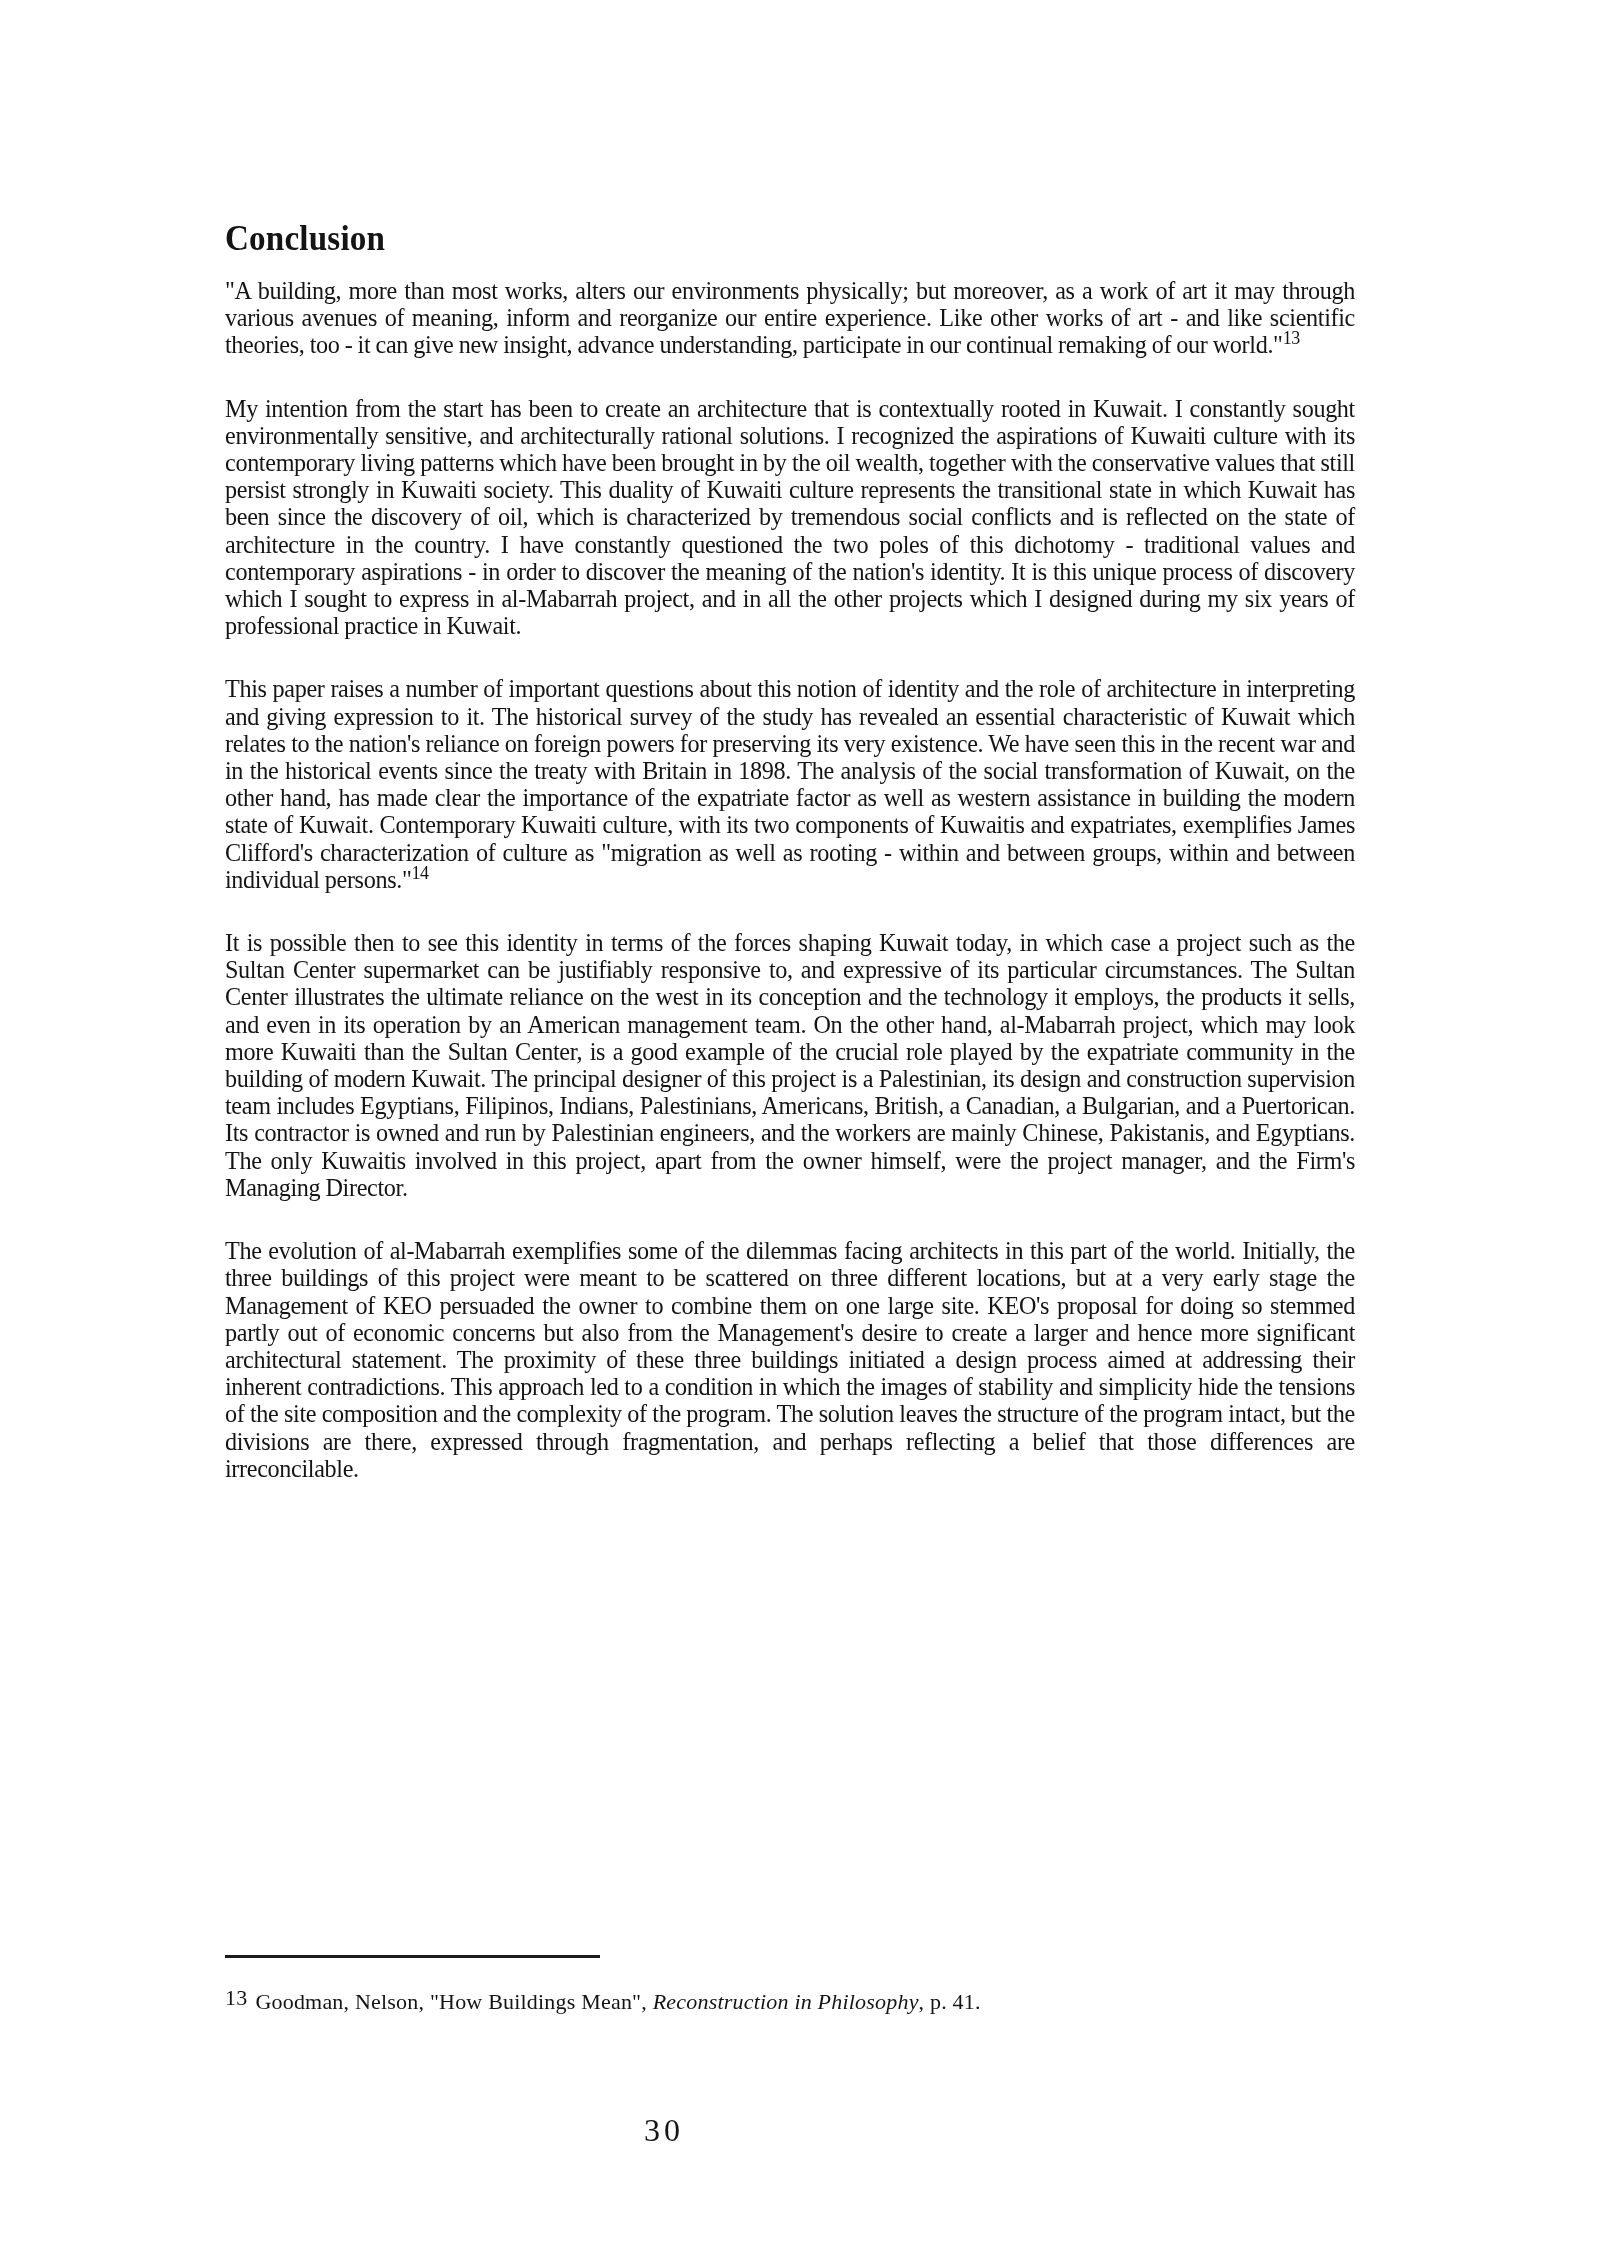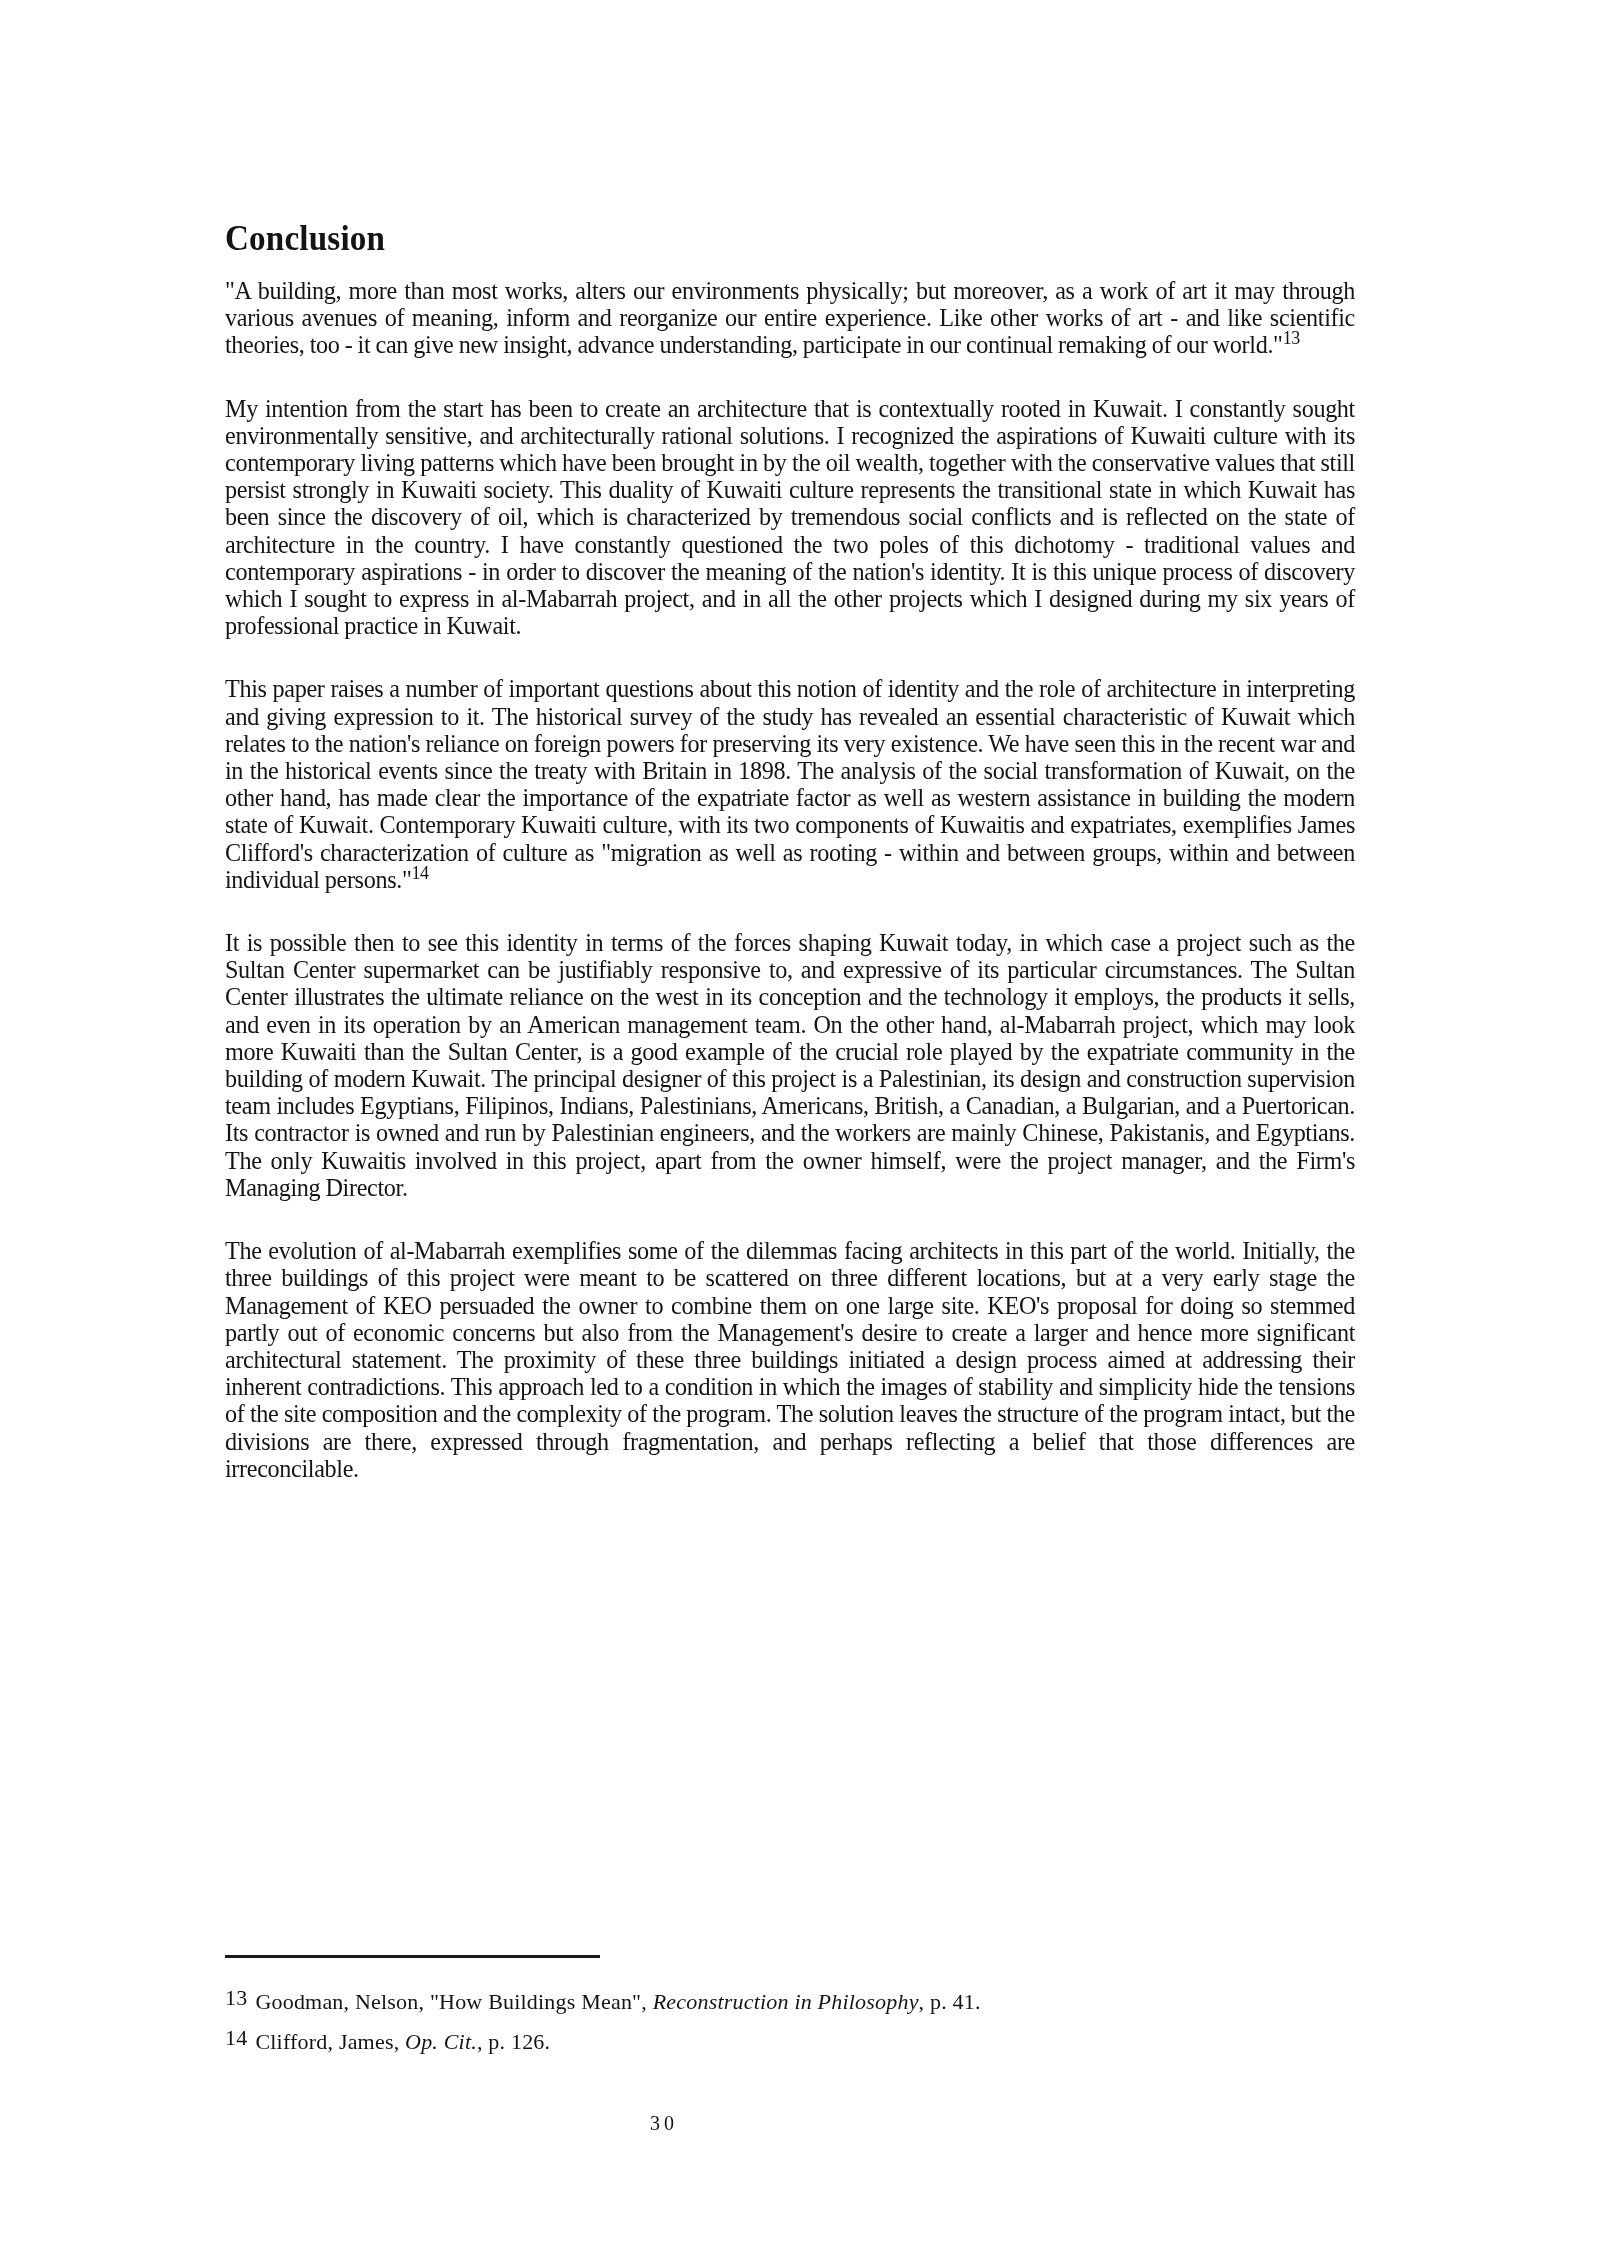--- a/index.html
+++ b/index.html
@@ -71,21 +71,21 @@
     }
     .fn i {
       font-style: italic;
     }
     .page-number {
       position: absolute;
       left: 0;
       width: 1328px;
       top: 2112px;
       text-align: center;
-      font-size: 20px;
+      font-size: 32px;
       letter-spacing: 4px;
     }
   </style>
 </head>
 <body>
 
 <div class="page">
   <h1 class="title">Conclusion</h1>
 
   <p class="para">
@@ -108,18 +108,15 @@
     <span>The evolution of al-Mabarrah exemplifies some of the dilemmas facing architects in this part of the world. Initially, the three buildings of this project were meant to be scattered on three different locations, but at a very early stage the Management of KEO persuaded the owner to combine them on one large site. KEO's proposal for doing so stemmed partly out of economic concerns but also from the Management's desire to create a larger and hence more significant architectural statement. The proximity of these three buildings initiated a design process aimed at addressing their inherent contradictions. This approach led to a condition in which the images of stability and simplicity hide the tensions of the site composition and the complexity of the program. The solution leaves the structure of the program intact, but the divisions are there, expressed through fragmentation, and perhaps reflecting a belief that those differences are irreconcilable.</span>
   </p>
 </div>
 
 <div class="footnote-rule"></div>
 
 <div class="footnotes">
   <p class="fn">
     <span class="num">13</span><span>Goodman, Nelson, "How Buildings Mean", </span><i>Reconstruction in Philosophy</i><span>, p. 41.</span>
   </p>
-  <p class="fn">
-    <span class="num">14</span><span>Clifford, James, </span><i>Op. Cit.</i><span>, p. 126.</span>
-  </p>
 </div>
 
 <div class="page-number">30</div>
 
 </body></html>

